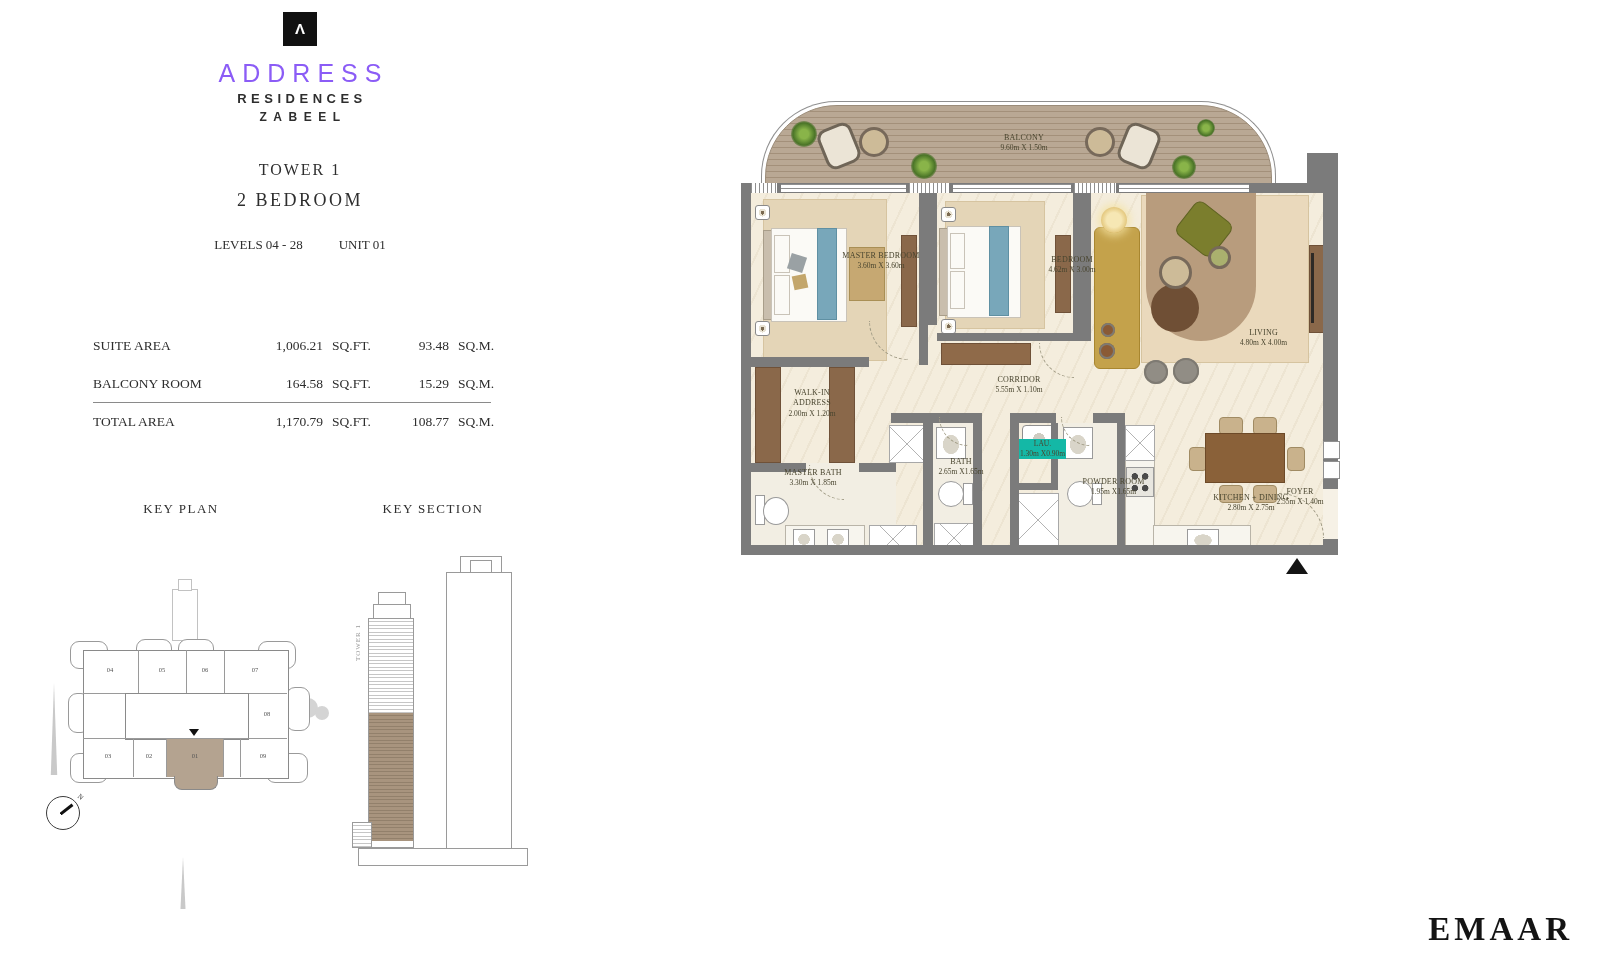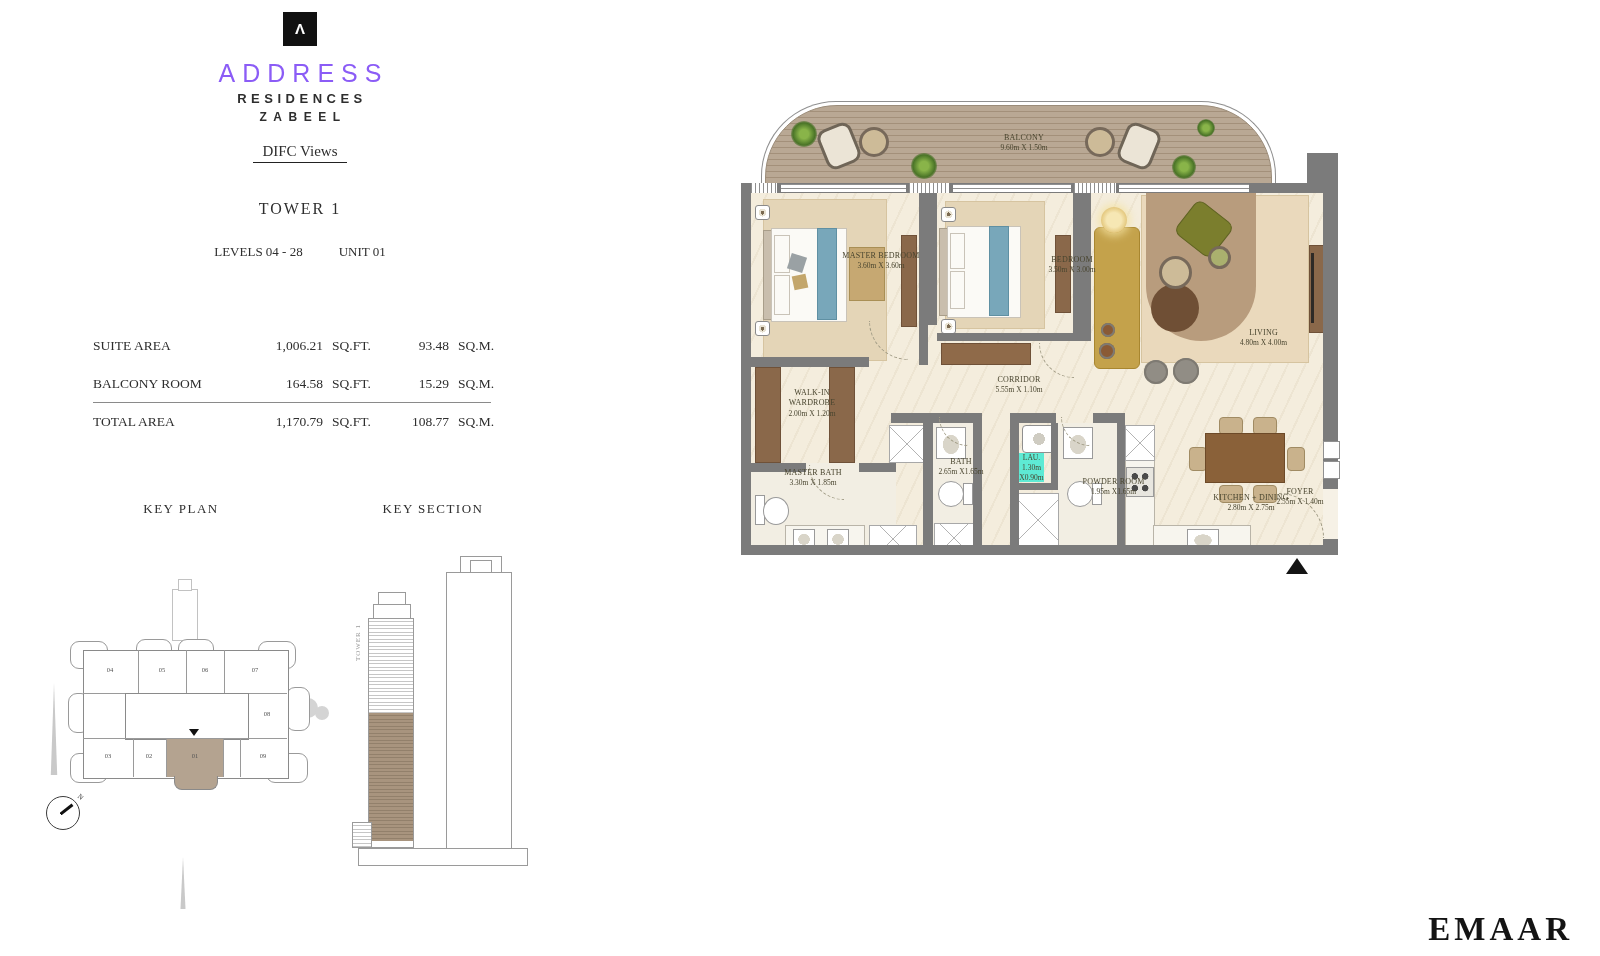--- a/index.html
+++ b/index.html
@@ -72,24 +72,22 @@
   #emaar{position:absolute;right:27px;bottom:8px;font-size:33px;letter-spacing:4px;font-weight:600;color:#141414;}
 </style>
 </head>
 <body>
 
 <div id="brand">
   <div class="logobox">Λ</div>
   <div class="brand1">ADDRESS</div>
   <div class="brand2">RESIDENCES</div>
   <div class="brand3">ZABEEL</div>
-  <div>
-    <span class="difc">DIFC Views</span>
-  </div>
   <div class="tower">TOWER 1</div>
+  <div class="btype">2 BEDROOM</div>
   <div class="lvlrow">
     <span>LEVELS 04 - 28</span>
     <span>UNIT 01</span>
   </div>
 </div>
 
 <div id="areas">
   <div class="arow" style="top:2px">
     <span>SUITE AREA</span>
     <span class="ar">1,006.21</span>
@@ -256,21 +254,21 @@
   <div class="sink" style="left:86px;top:434px;width:20px;height:17px"></div>
   <div class="xbox" style="left:128px;top:430px;width:46px;height:26px"></div>
   <div class="xbox" style="left:148px;top:330px;width:34px;height:36px"></div>
 
   <div class="sink" style="left:195px;top:332px;width:28px;height:30px"></div>
   <div class="toilet-bowl" style="left:197px;top:386px;width:24px;height:24px"></div>
   <div class="tank" style="left:222px;top:388px;width:8px;height:20px"></div>
   <div class="xbox" style="left:193px;top:428px;width:38px;height:28px"></div>
 
   <div style="position:absolute;left:281px;top:330px;width:32px;height:26px;background:#fff;border:1px solid #8f8f8f;border-radius:4px;z-index:2;background-image:radial-gradient(circle at 50% 50%,#cfccc2 0 6px,#fff 6px 8px,transparent 8px)"></div>
-  <div class="lbl" style="left:278px;top:358px;width:25px;background:#5eead4;z-index:6">
+  <div class="lbl" style="left:278px;top:344px;width:47px;background:#14b8a6;z-index:6">
     <div class="dm">LAU.</div>
     <div class="dm">1.30m X0.90m</div>
   </div>
   <div class="xbox" style="left:276px;top:398px;width:40px;height:52px"></div>
 
   <div class="sink" style="left:322px;top:332px;width:28px;height:30px"></div>
   <div class="toilet-bowl" style="left:326px;top:386px;width:24px;height:24px"></div>
   <div class="tank" style="left:351px;top:388px;width:8px;height:20px"></div>
 
   <div class="counter" style="left:384px;top:330px;width:28px;height:128px"></div>
@@ -324,28 +322,28 @@
   <div class="arc" style="left:320px;top:322px;width:28px;height:28px"></div>
   <div class="arc" style="left:68px;top:370px;width:34px;height:34px"></div>
   <div class="arc-tr" style="left:538px;top:398px;width:44px;height:44px"></div>
 
   <div class="lbl" style="left:95px;top:156px;width:90px">
     <div class="nm">MASTER BEDROOM</div>
     <div class="dm">3.60m X 3.60m</div>
   </div>
   <div class="lbl" style="left:288px;top:160px;width:86px">
     <div class="nm">BEDROOM</div>
-    <div class="dm">3.50m X 3.00m</div>
+    <div class="dm">4.62m X 3.00m</div>
   </div>
   <div class="lbl" style="left:480px;top:233px;width:85px">
     <div class="nm">LIVING</div>
     <div class="dm">4.80m X 4.00m</div>
   </div>
   <div class="lbl" style="left:38px;top:293px;width:66px">
-    <div class="nm">WALK-IN WARDROBE</div>
+    <div class="nm">WALK-IN ADDRESS</div>
     <div class="dm">2.00m X 1.20m</div>
   </div>
   <div class="lbl" style="left:238px;top:280px;width:80px">
     <div class="nm">CORRIDOR</div>
     <div class="dm">5.55m X 1.10m</div>
   </div>
   <div class="lbl" style="left:20px;top:373px;width:104px">
     <div class="nm">MASTER BATH</div>
     <div class="dm">3.30m X 1.85m</div>
   </div>

